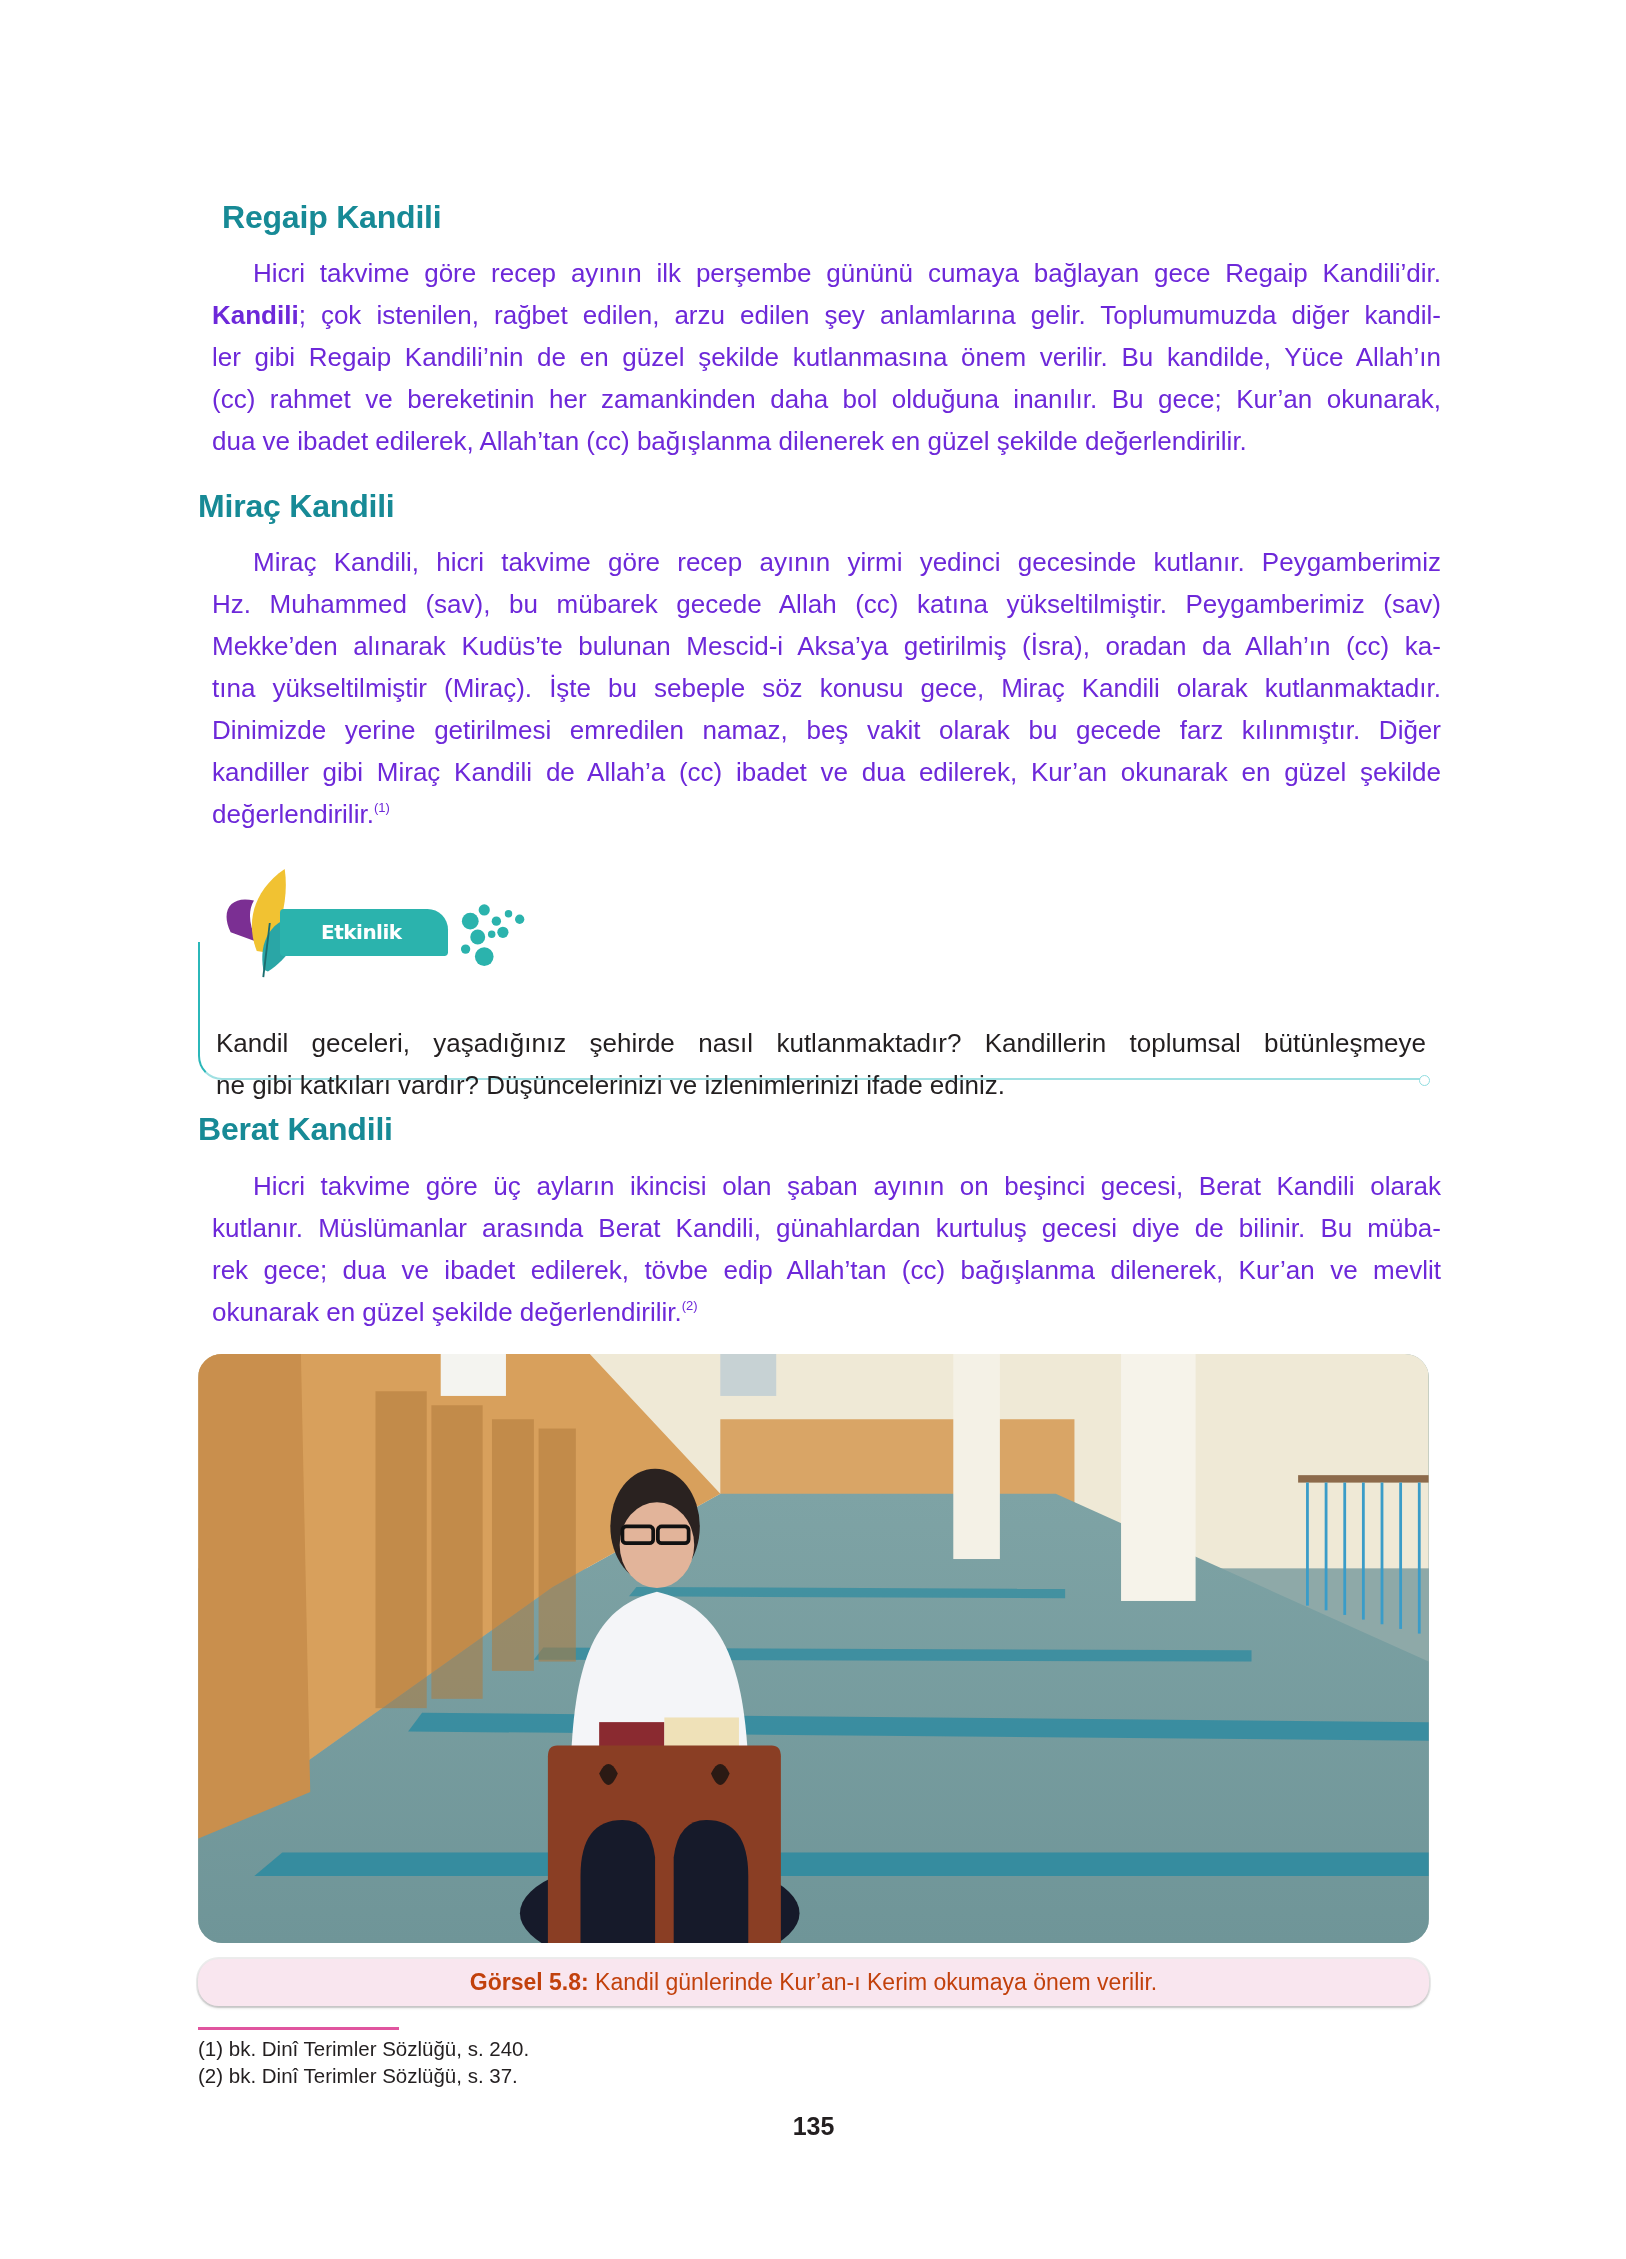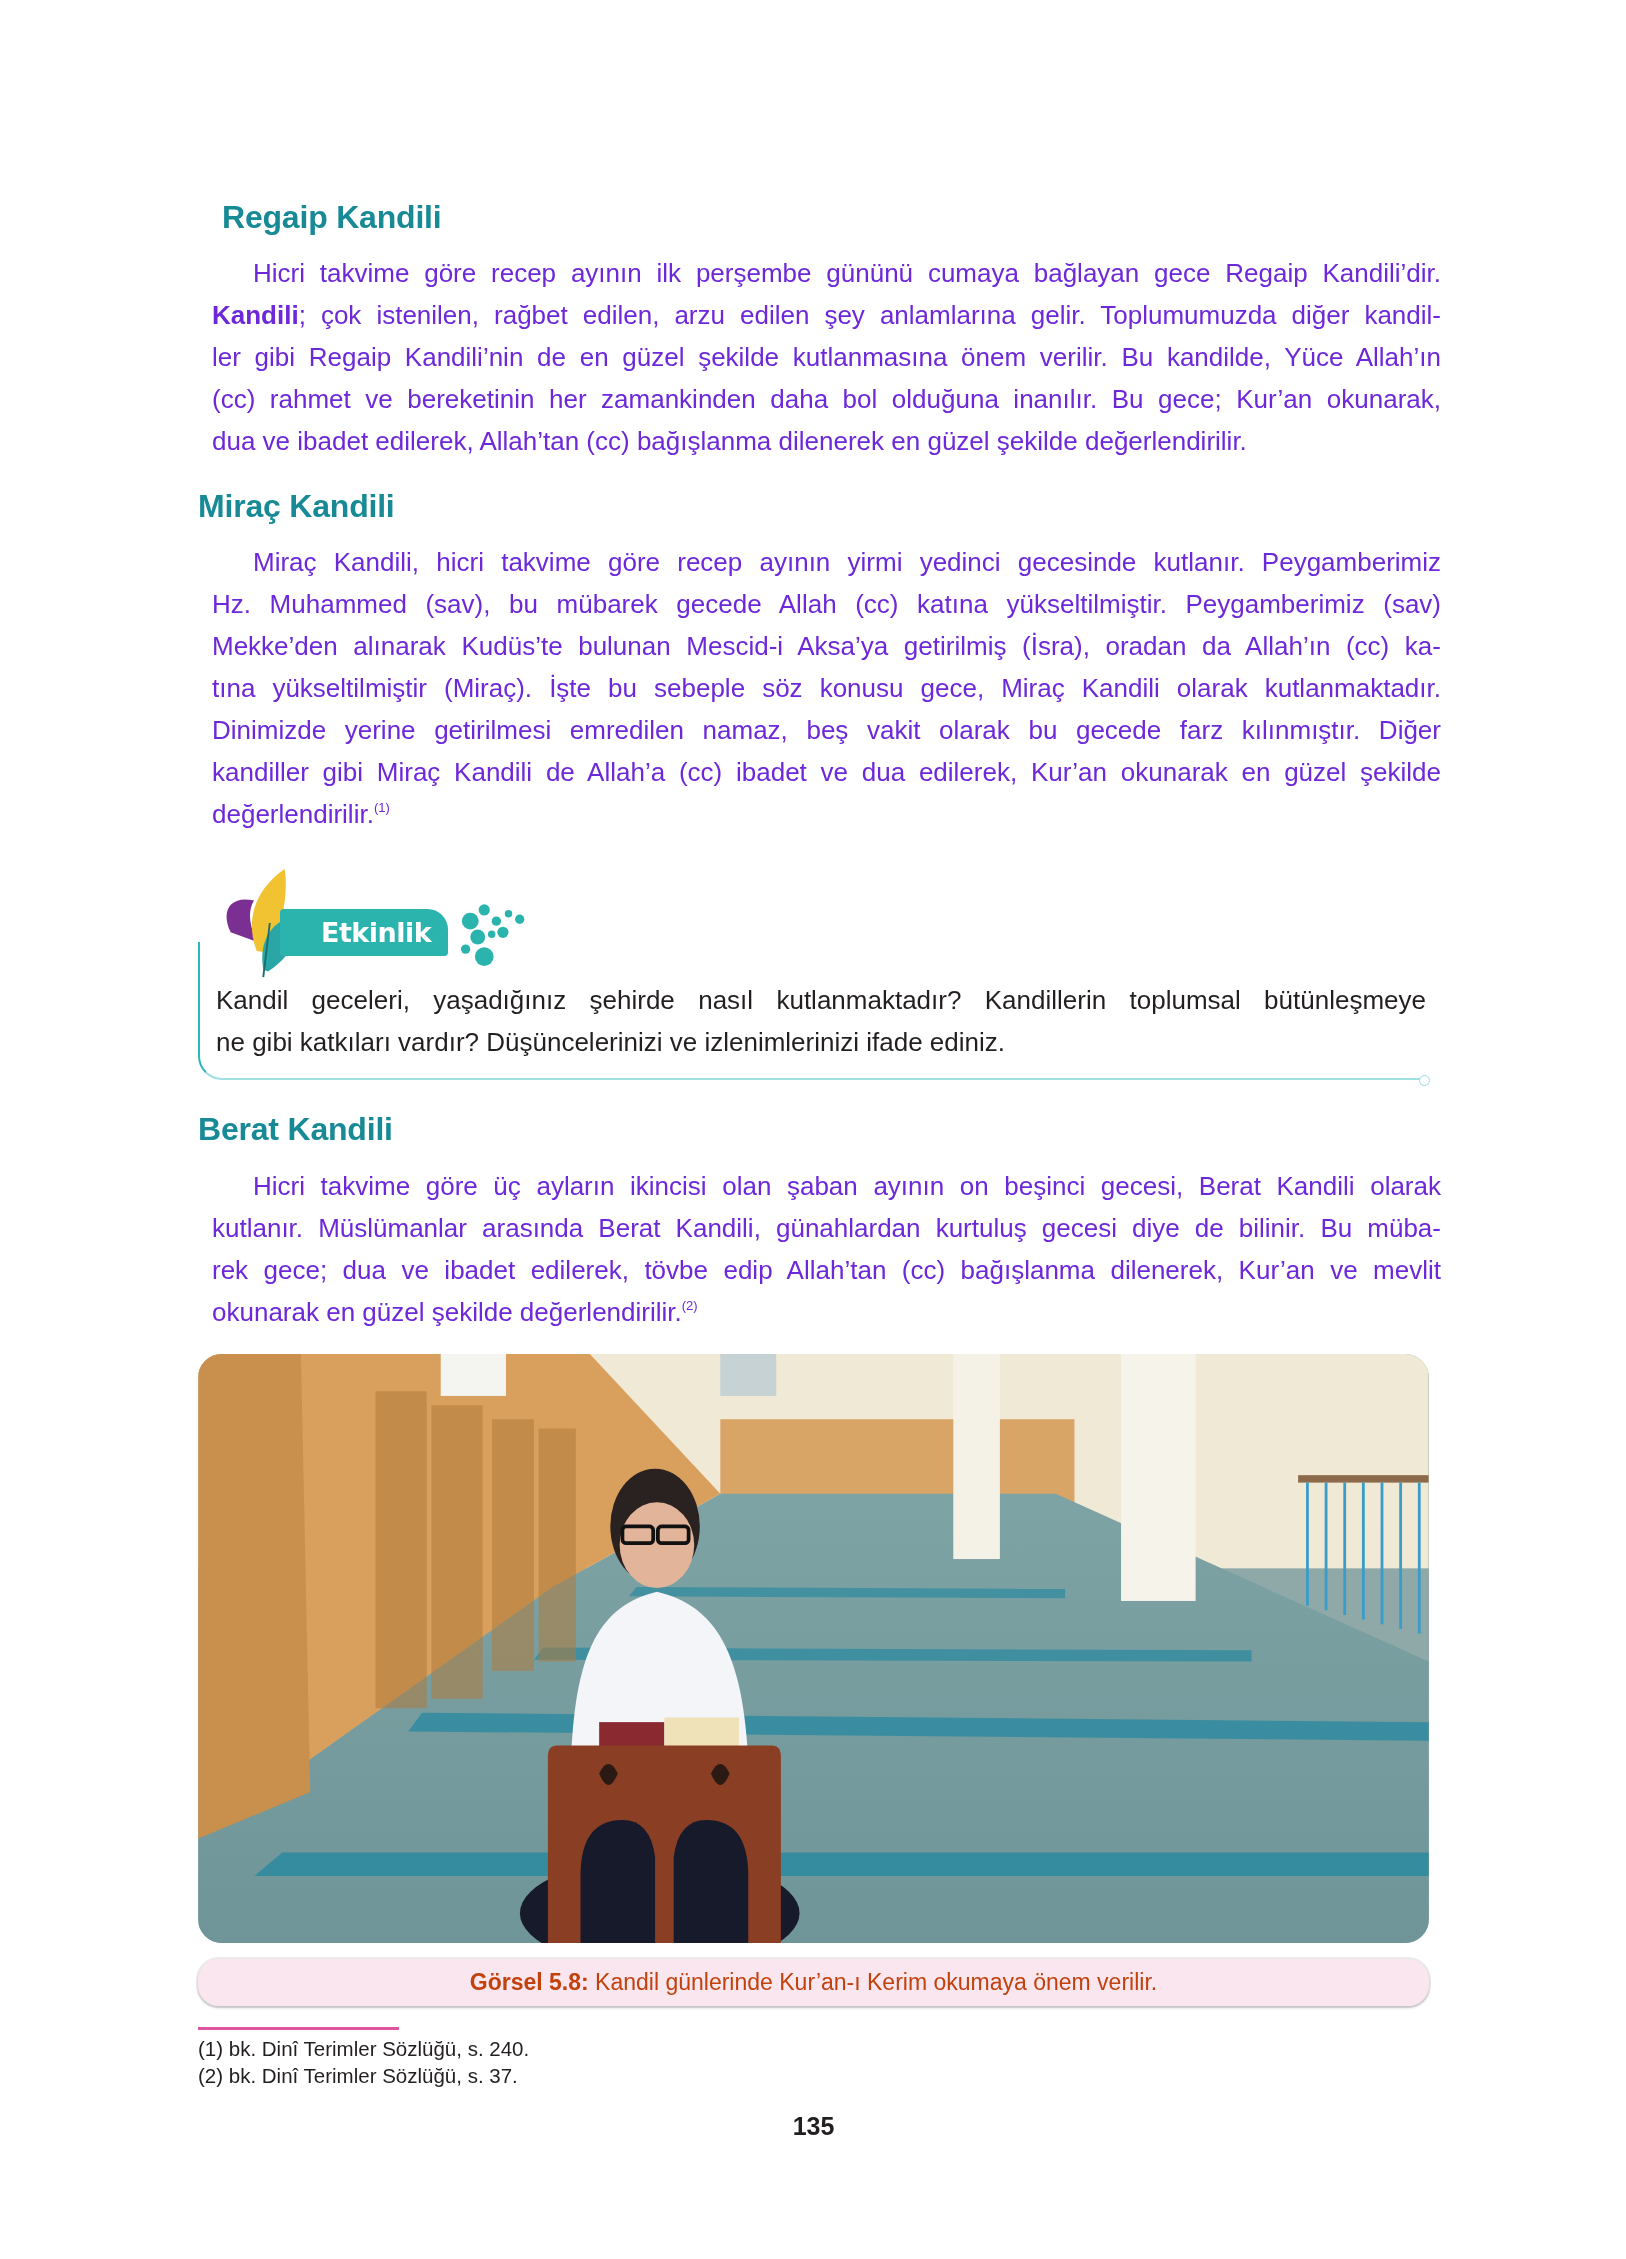--- a/index.html
+++ b/index.html
@@ -20,21 +20,21 @@
 
   
   .etk-box { position: absolute; left: 198px; top: 942px; width: 1221px; height: 136px;
              border-left: 2.8px solid #2bb7b9; border-bottom: 2.8px solid #9fe0e2;
              border-bottom-left-radius: 24px; }
   .etk-box .end { position: absolute; right: -9.3px; bottom: -8.4px; width: 9.3px; height: 9.3px;
                   border: 1.9px solid #8fdde0; border-radius: 50%; background: #fff; }
   .etk-badge { position: absolute; left: 212px; top: 867px; width: 317px; height: 112px; }
   .etk-label { position: absolute; left: 280px; top: 909px; width: 168px; height: 47px;
                background: #2bb3ad; border-radius: 3.7px 20.5px 3.7px 3.7px;
-               color: #fff; font-weight: bold; font-size: 27px; line-height: 47px; padding-left: 41px;
+               color: #fff; font-weight: bold; font-size: 20px; line-height: 47px; padding-left: 41px;
                box-sizing: border-box; font-family: "DejaVu Sans", sans-serif; letter-spacing: -0.5px; }
   .etk-text { position: absolute; left: 216px; top: 979px; width: 1210px; font-size: 26px; line-height: 42px; }
 
   
   .photo { position: absolute; left: 198px; top: 1354px; width: 1231px; height: 589px;
            border-radius: 24px; overflow: hidden; background: #8ea9a8; }
   .caption { position: absolute; left: 198px; top: 1959px; width: 1231px; height: 47px;
              background: #f9e6ef; border-radius: 20.5px; box-shadow: 0 1.9px 2.8px rgba(0,0,0,0.18), 0 0 0 1.9px #ececec;
              text-align: center; font-size: 23px; line-height: 47px; color: #c2410c; }
   .caption b { font-weight: bold; }
@@ -87,21 +87,21 @@
     <circle cx="318" cy="50" r="4" fill="#2bb3ad"></circle>
     <circle cx="330" cy="56" r="5" fill="#2bb3ad"></circle>
     <circle cx="285" cy="75" r="8" fill="#2bb3ad"></circle>
     <circle cx="300" cy="72" r="4" fill="#2bb3ad"></circle>
     <circle cx="312" cy="70" r="6" fill="#2bb3ad"></circle>
     <circle cx="292" cy="96" r="10" fill="#2bb3ad"></circle>
     <circle cx="272" cy="88" r="5" fill="#2bb3ad"></circle>
   </svg>
   <div class="etk-label">Etkinlik</div>
   <div class="etk-text">
-    <span class="line" style="width:1210px;"><span class="fill"><span class="ind" style="width:39px;"></span><span>Kandil geceleri, yaşadığınız şehirde nasıl kutlanmaktadır? Kandillerin toplumsal bütünleşmeye</span></span></span>
+    <span class="line" style="width:1210px;margin-top:43px;"><span class="fill"><span class="ind" style="width:39px;"></span><span>Kandil geceleri, yaşadığınız şehirde nasıl kutlanmaktadır? Kandillerin toplumsal bütünleşmeye</span></span></span>
     <span class="line last" style="width:1210px;"><span class="fill"><span>ne gibi katkıları vardır? Düşüncelerinizi ve izlenimlerinizi ifade ediniz.</span></span></span>
   </div>
 
   <h2 class="h2" style="top:1111px;">Berat Kandili</h2>
   <div class="para" style="top:1165px;">
     <span class="line"><span class="fill"><span class="ind"></span><span>Hicri takvime göre üç ayların ikincisi olan şaban ayının on beşinci gecesi, Berat Kandili olarak</span></span></span>
     <span class="line"><span class="fill"><span>kutlanır. Müslümanlar arasında Berat Kandili, günahlardan kurtuluş gecesi diye de bilinir. Bu müba-</span></span></span>
     <span class="line"><span class="fill"><span>rek gece; dua ve ibadet edilerek, tövbe edip Allah’tan (cc) bağışlanma dilenerek, Kur’an ve mevlit</span></span></span>
     <span class="line last"><span class="fill"><span>okunarak en güzel şekilde değerlendirilir.</span><sup>(2)</sup></span></span>
   </div>

